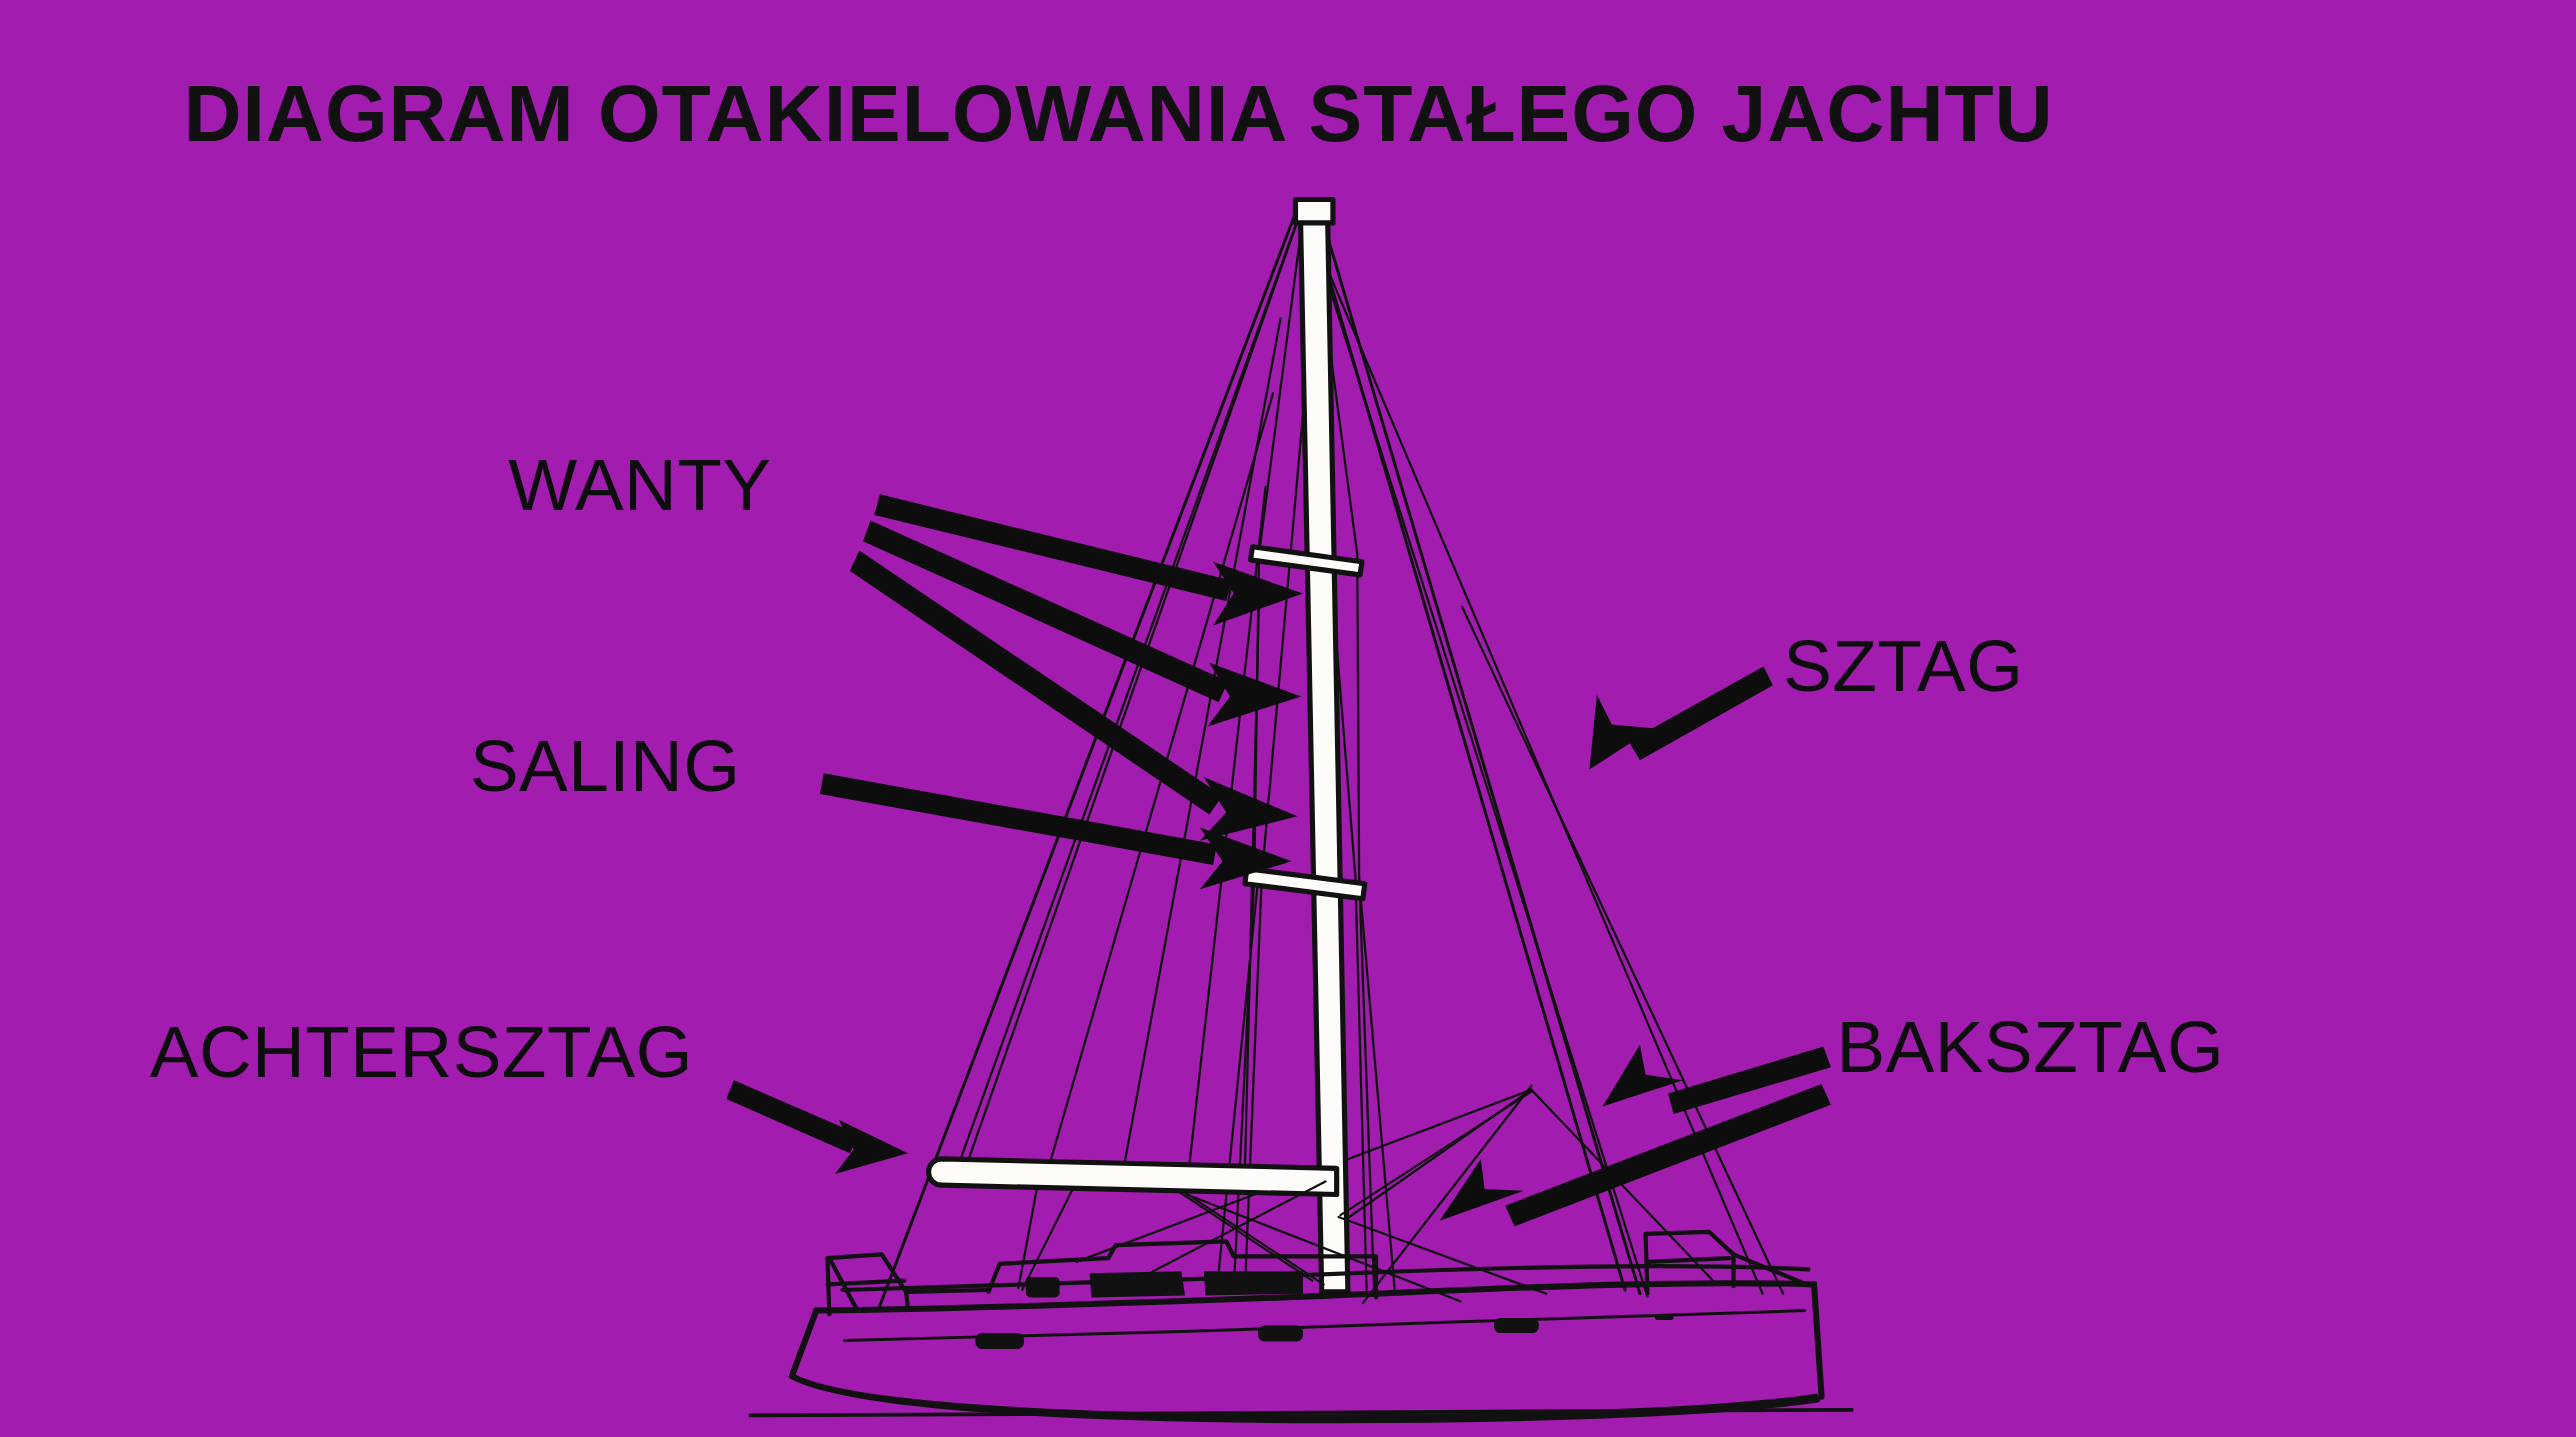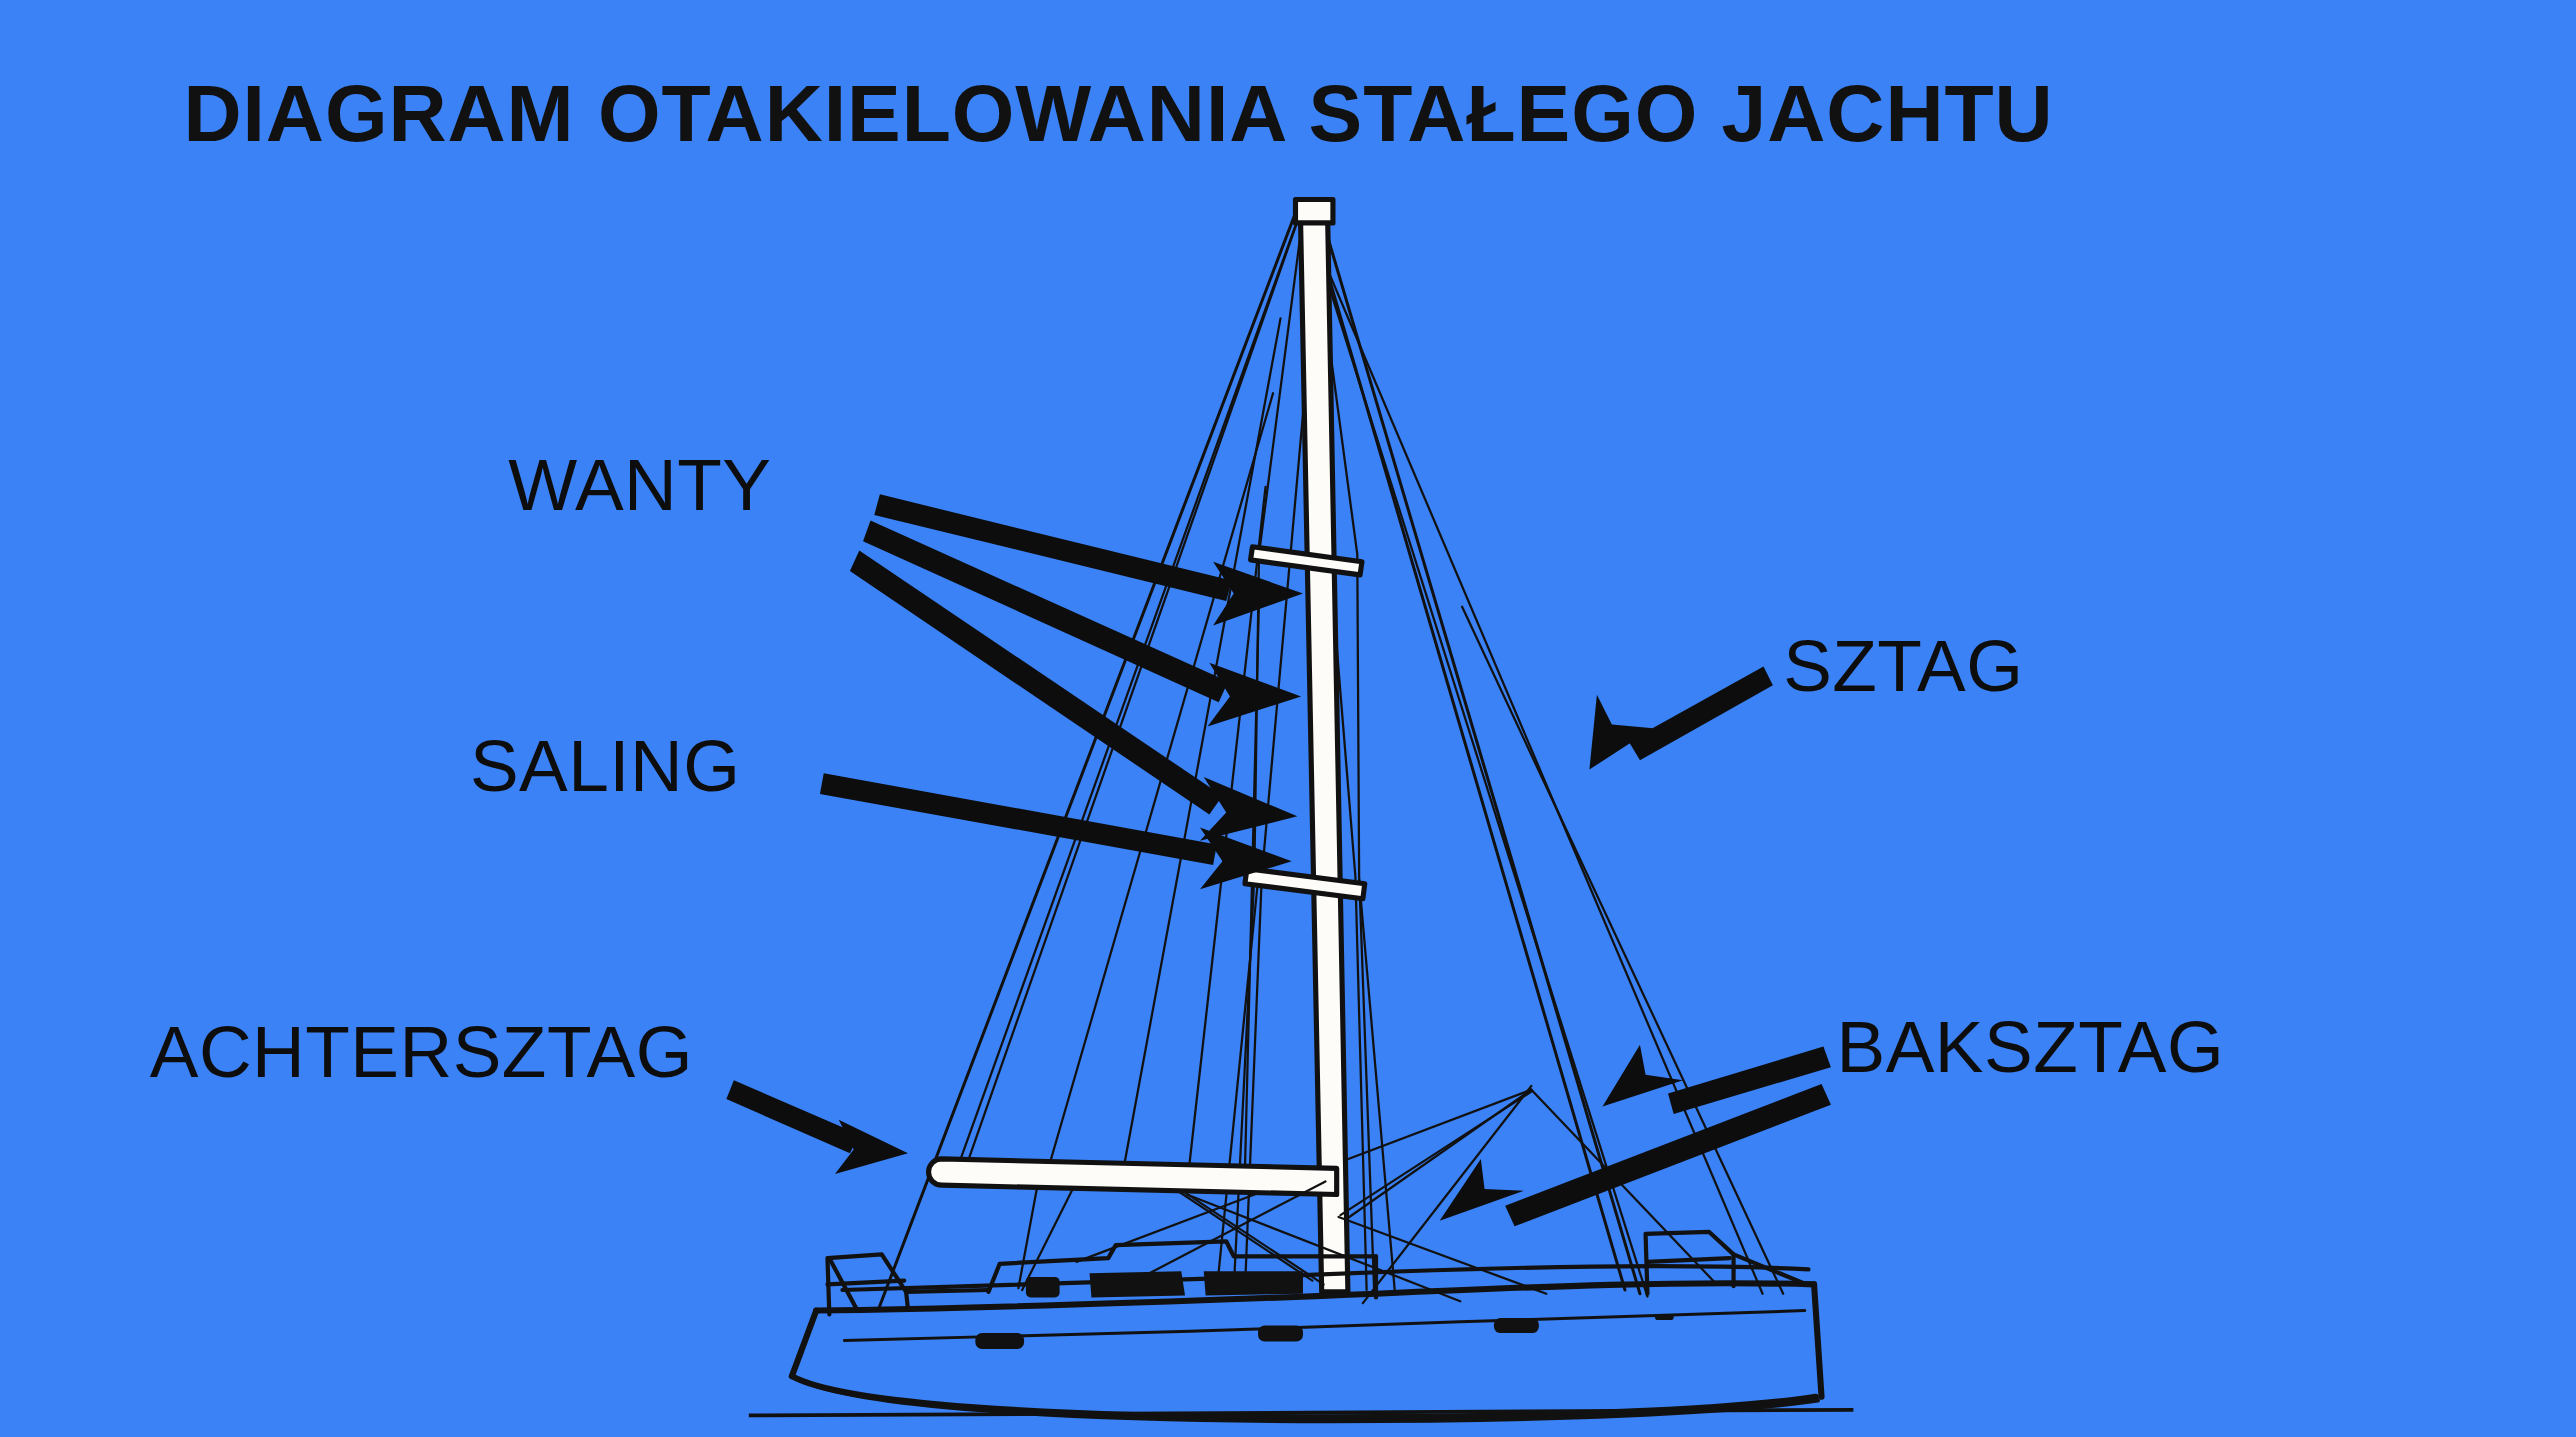--- a/index.html
+++ b/index.html
@@ -4,21 +4,21 @@
 <style>
   html, body {
     margin: 0;
     padding: 0;
     background: #ffffff;
   }
   #stage {
     position: relative;
     width: 2576px;
     height: 1438px;
-    background: #3b82f6;
+    background: #a21caf;
     overflow: hidden;
     font-family: "Liberation Sans", sans-serif;
   }
   #diagram-svg {
     position: absolute;
     left: 0;
     top: 0;
     width: 2576px;
     height: 1438px;
     display: block;

